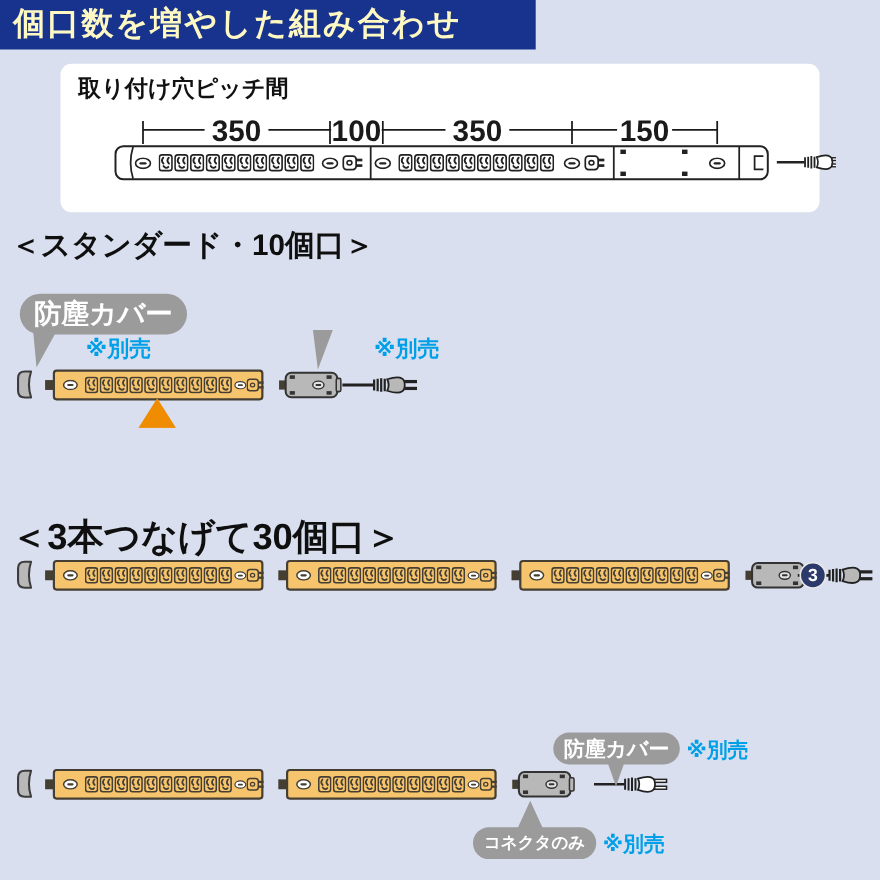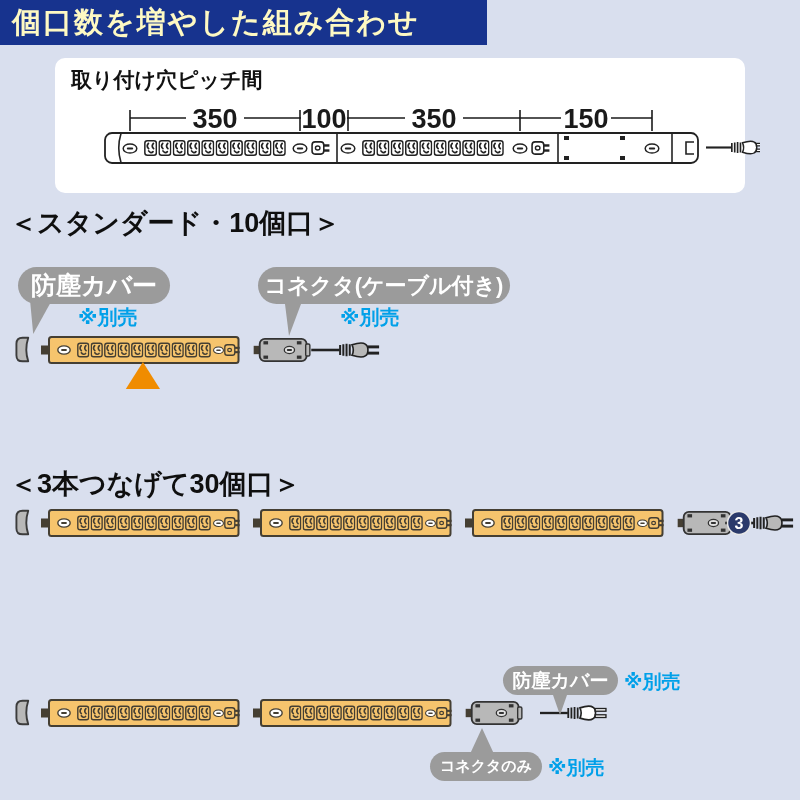--- a/index.html
+++ b/index.html
@@ -11,21 +11,21 @@
   body{margin:0}
   .canvas{position:relative;width:800px;height:800px;overflow:hidden;
     background:var(--c-background);
     font-family:"Liberation Sans","DejaVu Sans",sans-serif;color:#111}
   .header{position:absolute;left:0;top:0;width:487px;height:45px;background:var(--c-header-bg);
     color:#fef9c3;font-size:29px;font-weight:bold;line-height:45px;padding-left:12px;letter-spacing:2px}
   .pitch-box{position:absolute;left:55px;top:58px;width:690px;height:135px;background:#fff;border-radius:10px}
   .pitch-title{position:absolute;left:16px;top:8px;font-size:21px;font-weight:bold;color:#111}
   .h2{position:absolute;font-weight:bold;color:#0f0f0f;white-space:nowrap}
   #h-std{left:10px;top:205px;font-size:27px}
-  #h-three{left:10px;top:466px;font-size:27px}
+  #h-three{left:10px;top:466px;font-size:33px}
   #h-two{left:10px;top:629px;font-size:25px}
   .bubble{position:absolute;background:var(--c-bubble-gray);color:#fff;font-weight:bold;
     display:flex;align-items:center;justify-content:center;border-radius:19px;white-space:nowrap;z-index:2}
   .bubble.orange{background:var(--c-bubble-orange)}
   .tail{position:absolute;background:var(--c-bubble-gray);z-index:1}
   .tail.orange{background:var(--c-bubble-orange)}
   .note{position:absolute;color:var(--c-note-blue);font-weight:bold;white-space:nowrap;z-index:2}
   .diagram{position:absolute}
   .dim{font-size:27px;font-weight:600;fill:#1a1a1a;font-family:inherit}
   .dimline{stroke:#1a1a1a;stroke-width:1.6}
@@ -155,21 +155,20 @@
     </g>
     <use href="#plugOutline" x="646" y="42" width="64" height="21"></use>
   </svg>
 
   <div class="h2" id="h-std">＜スタンダード・10個口＞</div>
 
   <div class="bubble" style="left:18px;top:267px;width:152px;height:37px;font-size:25px">防塵カバー</div>
   <div class="tail" style="left:30px;top:300px;width:40px;height:34px;clip-path:polygon(0 0,55% 0,8% 100%)"></div>
   <div class="note" style="left:78px;top:304px;font-size:20px">※別売</div>
 
-  <div class="bubble" style="left:258px;top:267px;width:252px;height:37px;font-size:22px">コネクタ(ケーブル付き)</div>
   <div class="tail" style="left:280px;top:300px;width:30px;height:36px;clip-path:polygon(15% 0,75% 0,30% 100%)"></div>
   <div class="note" style="left:340px;top:304px;font-size:20px">※別売</div>
 
   <svg class="diagram" style="left:12px;top:328px" width="400" height="44" viewBox="0 0 400 44">
     <use href="#cap" x="3" y="8" width="17" height="27"></use>
     <use href="#obar" x="28" y="7" width="200" height="30"></use>
     <use href="#connbox" x="240" y="9" width="60" height="26"></use>
     <use href="#plugGray" x="298" y="11" width="74" height="22"></use>
   </svg>
 

